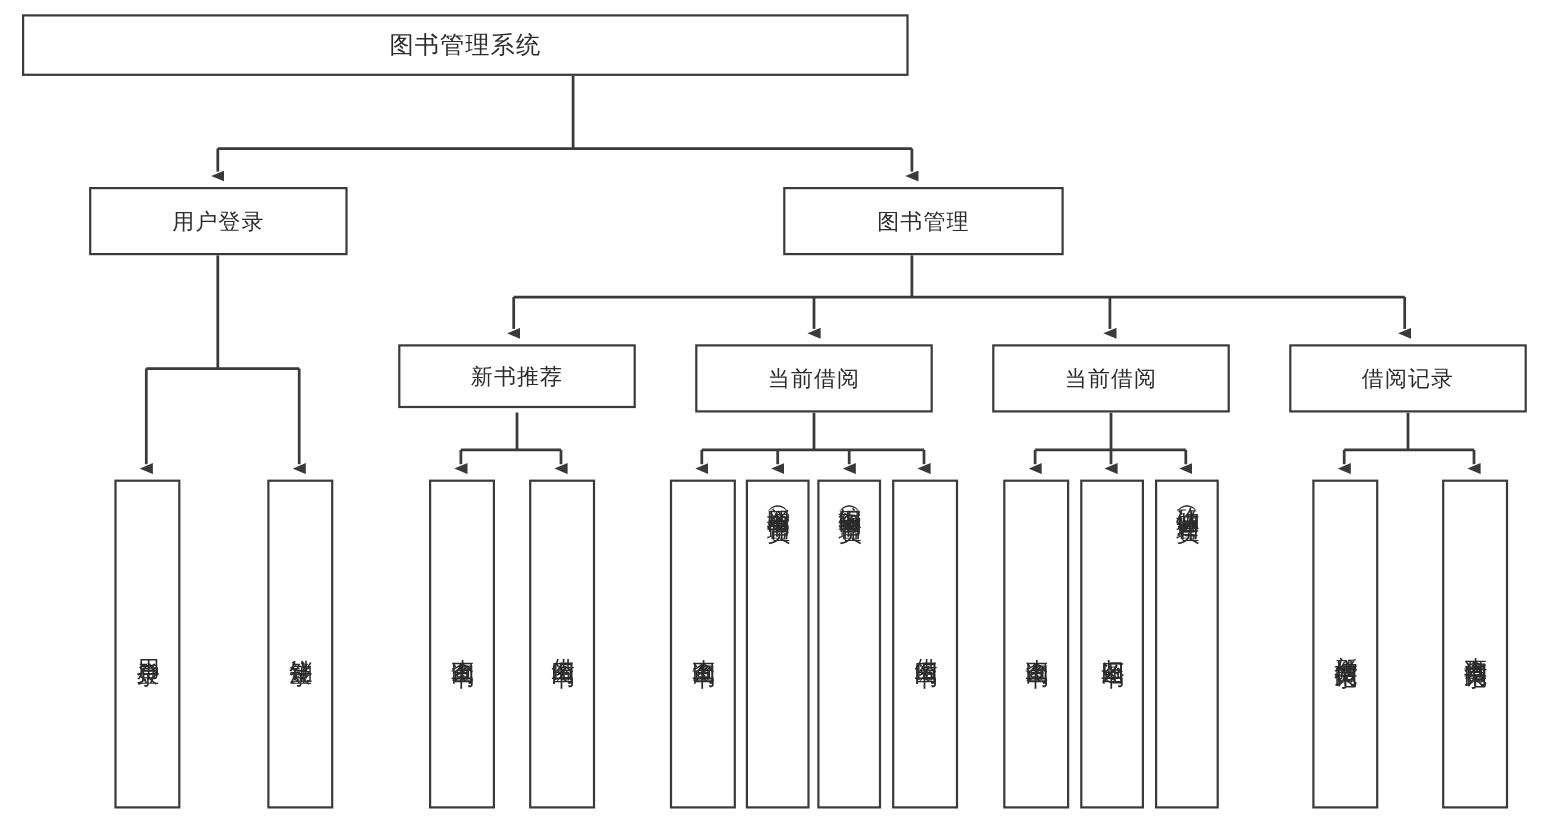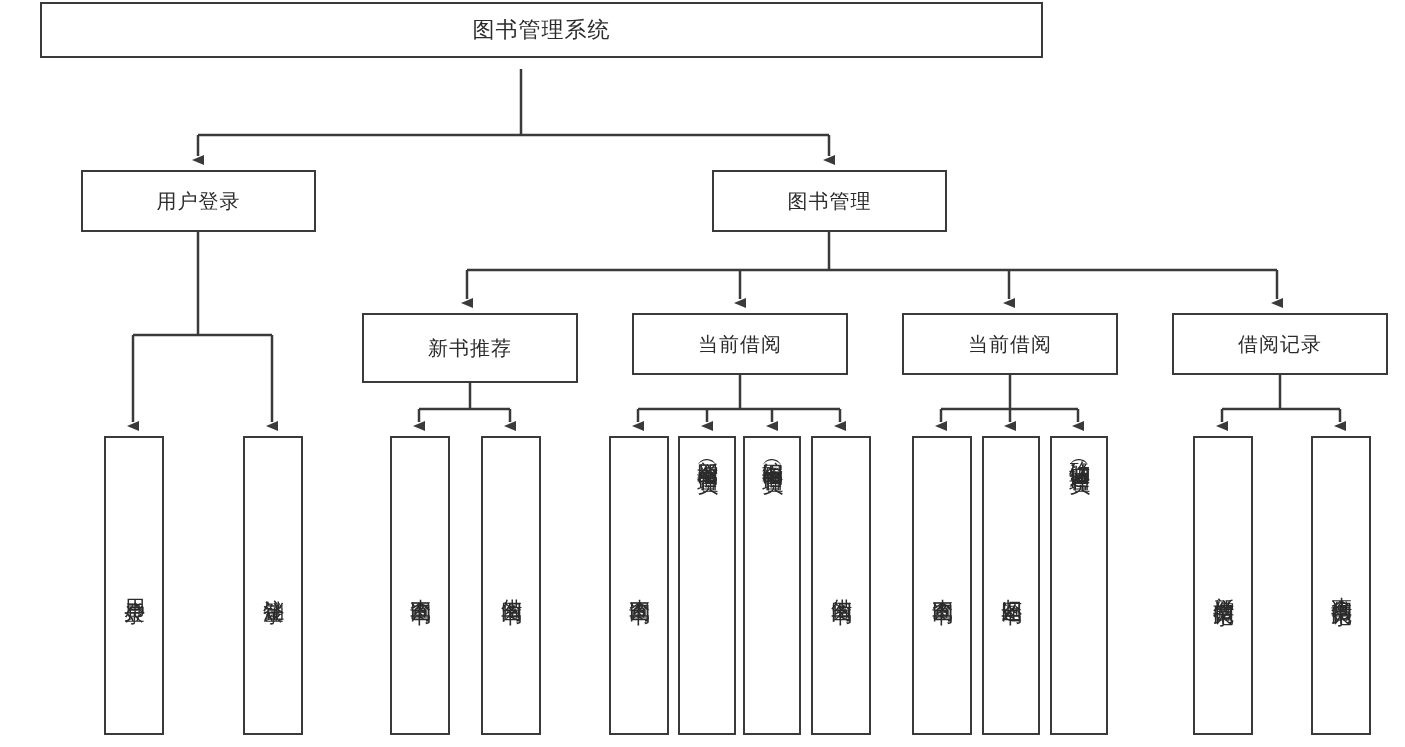--- a/index.html
+++ b/index.html
@@ -139,32 +139,32 @@
       <path d="M1010,409 L1010,422" marker-end="url(#arrow)"></path>
       <path d="M1078,409 L1078,422" marker-end="url(#arrow)"></path>
 
       <path d="M1280,375 L1280,409"></path>
       <path d="M1222,409 L1340,409"></path>
       <path d="M1222,409 L1222,422" marker-end="url(#arrow)"></path>
       <path d="M1340,409 L1340,422" marker-end="url(#arrow)"></path>
     </g>
   </svg>
 
-  <div class="node root" style="left:20px; top:2px; width:1003px; height:56px;margin-left:20px;">
+  <div class="node root" style="left:20px; top:13px; width:806px; height:56px;">
     <span>图书管理系统</span>
   </div>
 
   <div class="node lvl2" style="left:81px; top:170px; width:235px; height:62px;">
     <span>用户登录</span>
   </div>
-  <div class="node lvl2" style="left:712px; top:170px; width:235px; height:62px;">
+  <div class="node lvl2" style="left:712px; top:170px; width:255px; height:62px;">
     <span>图书管理</span>
   </div>
 
-  <div class="node lvl3" style="left:362px; top:313px; width:216px; height:70px;">
+  <div class="node lvl3" style="left:362px; top:313px; width:216px; height:58px;">
     <span>新书推荐</span>
   </div>
   <div class="node lvl3" style="left:632px; top:313px; width:216px; height:62px;">
     <span>当前借阅</span>
   </div>
   <div class="node lvl3" style="left:902px; top:313px; width:216px; height:62px;">
     <span>当前借阅</span>
   </div>
   <div class="node lvl3" style="left:1172px; top:313px; width:216px; height:62px;">
     <span>借阅记录</span>

